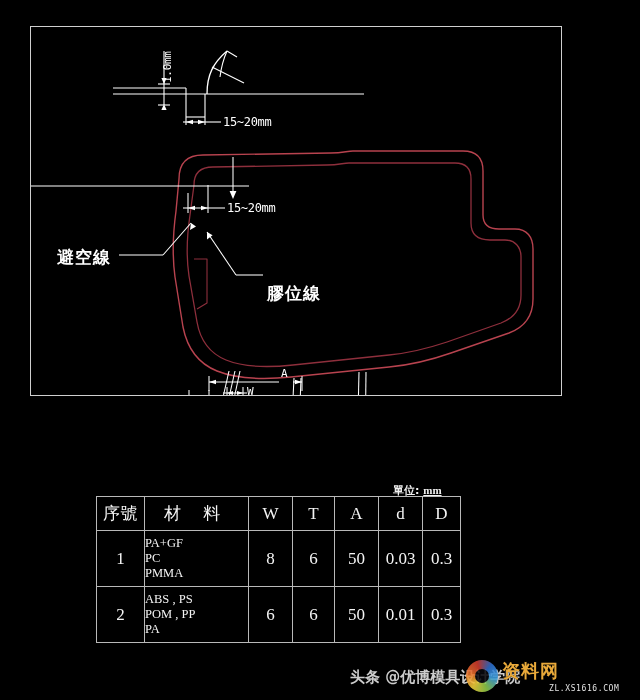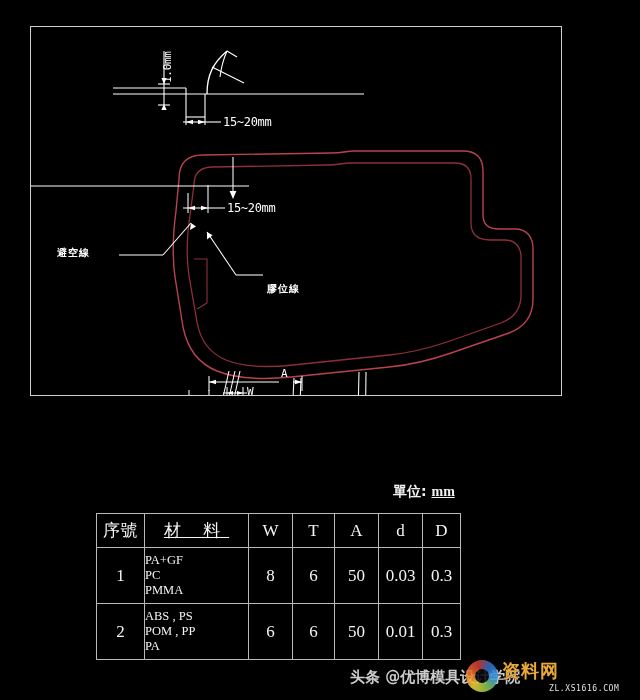--- a/index.html
+++ b/index.html
@@ -55,50 +55,50 @@
   .lbl-1mm {
     font-size: 11px;
     transform: rotate(-90deg);
     transform-origin: left top;
   }
   .lbl-dim {
     font-size: 12px;
   }
   .lbl-cjk {
     font-family: "DejaVu Sans", sans-serif;
-    font-size: 10px;
+    font-size: 17px;
     font-weight: 700;
     letter-spacing: 1px;
   }
   .lbl-cap {
     font-family: "DejaVu Sans Mono", monospace;
     font-size: 11px;
   }
 
   
   .unit-caption {
     position: absolute;
     left: 393px;
     top: 483px;
     font-family: "DejaVu Sans", sans-serif;
-    font-size: 14px;
+    font-size: 11px;
     font-weight: 700;
     color: #f2f2f2;
     white-space: nowrap;
   }
   .unit-caption .u-mm {
     font-family: "Liberation Serif", serif;
     text-decoration: underline;
   }
 
   
   .spec-table {
     position: absolute;
     left: 96px;
-    top: 513px;
+    top: 496px;
     width: 364px;
     border-collapse: collapse;
     table-layout: fixed;
     background: #000000;
   }
   .spec-table td, .spec-table th {
     border: 1px solid #b9b9b9;
     color: #f4f4f4;
     padding: 0;
     background: #000000;
@@ -113,21 +113,20 @@
   }
   .th-cjk {
     font-family: "DejaVu Sans", sans-serif;
     font-size: 15px;
     font-weight: 700;
     letter-spacing: 0.5px;
   }
   .th-mat {
     letter-spacing: 9px;
     padding-left: 9px;
-    text-decoration: underline;
   }
   .spec-table tbody td {
     height: 55px;
     vertical-align: middle;
   }
   .cell-idx {
     text-align: center;
     font-family: "Liberation Serif", serif;
     font-size: 17px;
   }

